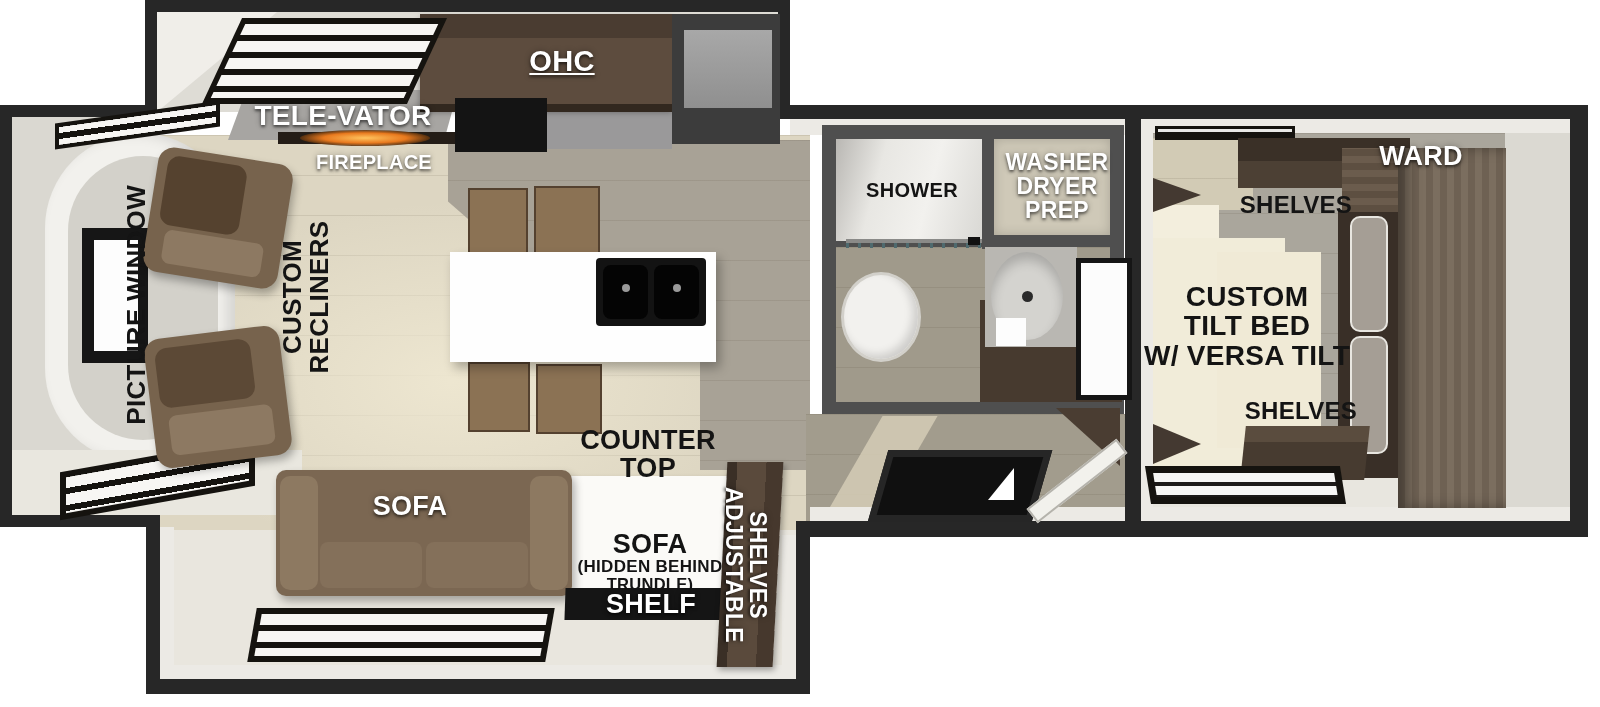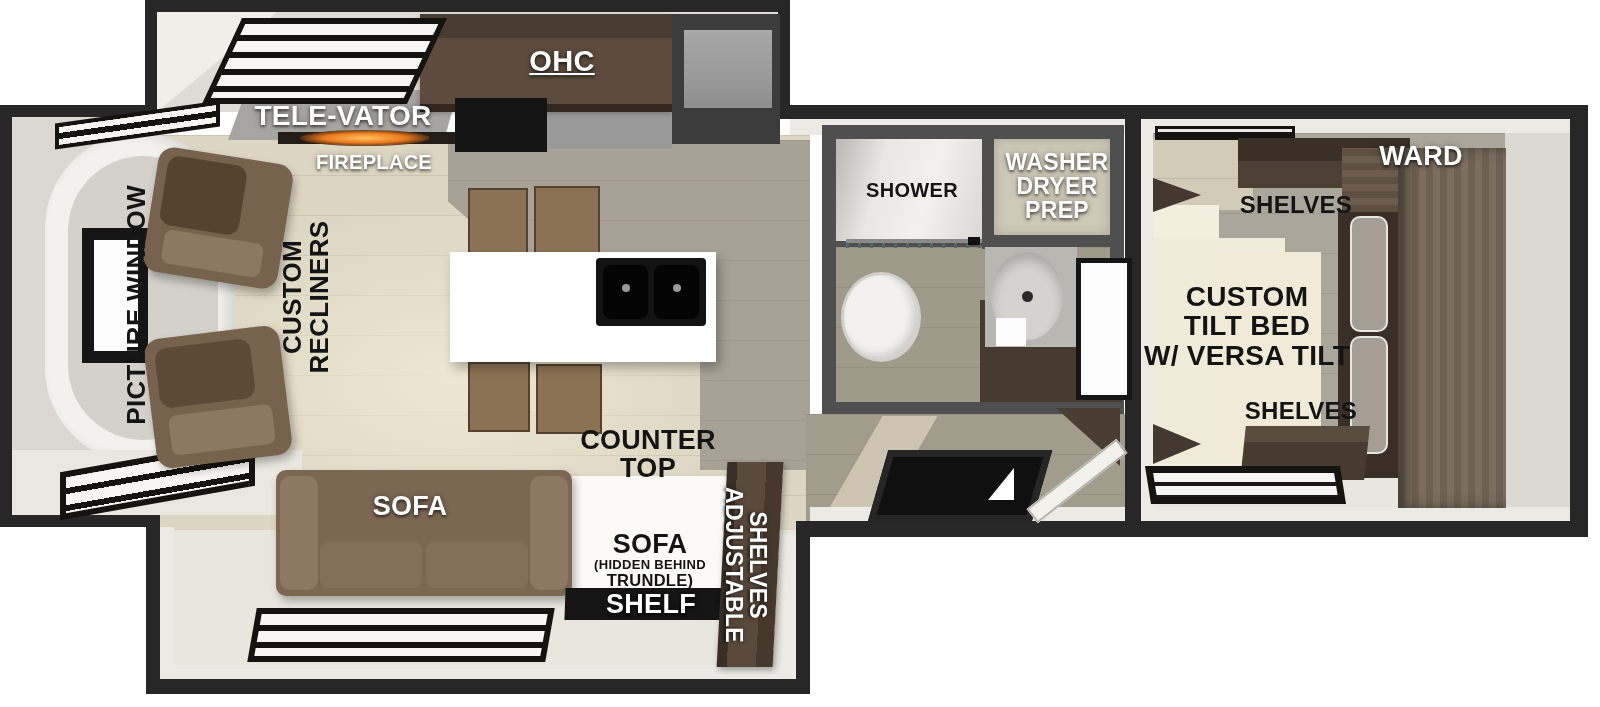--- a/index.html
+++ b/index.html
@@ -124,21 +124,21 @@
       <span>SOFA</span>
     </div>
 
   <div class="win" style="left:252px;top:608px;width:298px;height:54px;transform:skewX(-10deg);">
     <div class="slats"></div>
   </div>
 
   <div class="abs" style="left:568px;top:476px;width:170px;height:112px;background:#fbfaf7;box-shadow:2px 3px 6px rgba(0,0,0,.2);z-index:14;"></div>
   <div class="lbl b" style="left:560px;top:530px;width:180px;z-index:41;">
     <span style="font-size:27px;">SOFA</span>
-    <span style="font-size:13px;">(HIDDEN BEHIND</span>
+    <span style="font-size:17px;">(HIDDEN BEHIND</span>
     <span style="font-size:16.5px;">TRUNDLE)</span>
   </div>
   <div class="abs" style="left:565px;top:588px;width:172px;height:32px;background:#151515;transform:skewX(-2deg);z-index:15;"></div>
   <div class="lbl w" style="left:565px;top:590px;width:172px;font-size:27px;z-index:41;">
       <span>SHELF</span>
     </div>
 
   <div class="abs" style="left:722px;top:462px;width:56px;height:205px;background:linear-gradient(90deg,#3a2f26 0 18%,#5a4a3c 18% 70%,#46382d 70% 100%);transform:skewX(-3deg);box-shadow:2px 3px 6px rgba(0,0,0,.35);z-index:16;"></div>
   <div class="lbl w" style="left:638px;top:553px;width:192px;font-size:23px;transform:rotate(90deg);z-index:42;">
       <span>ADJUSTABLE</span>

